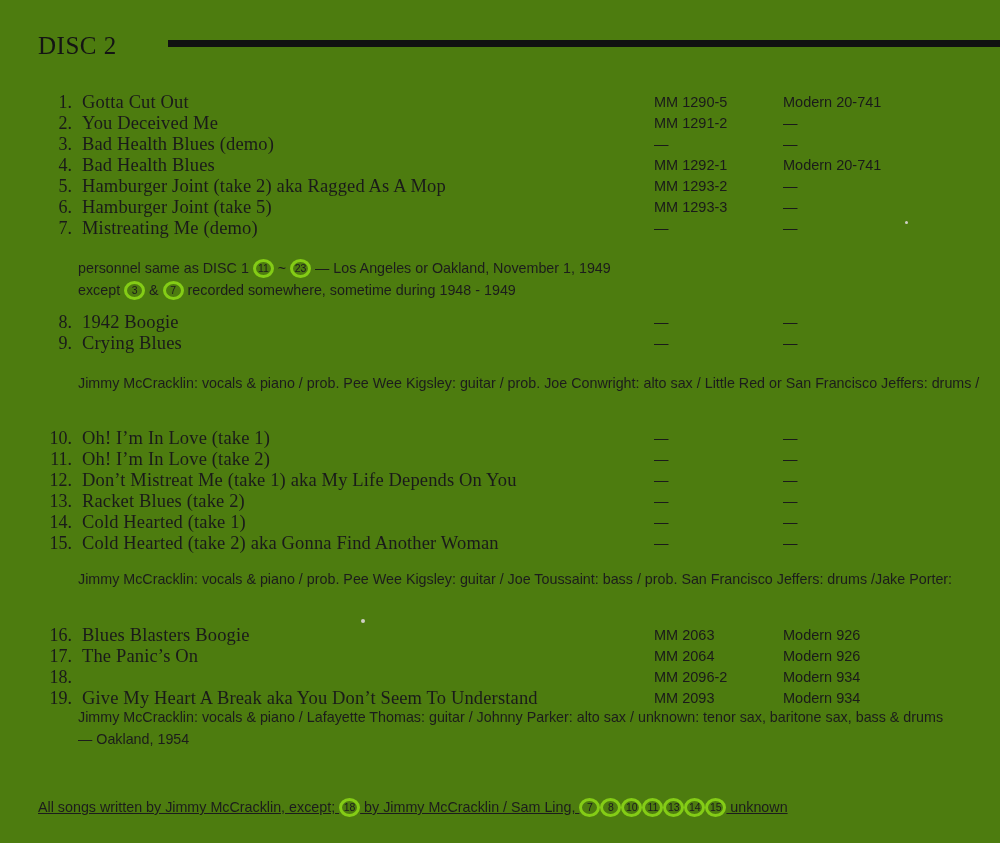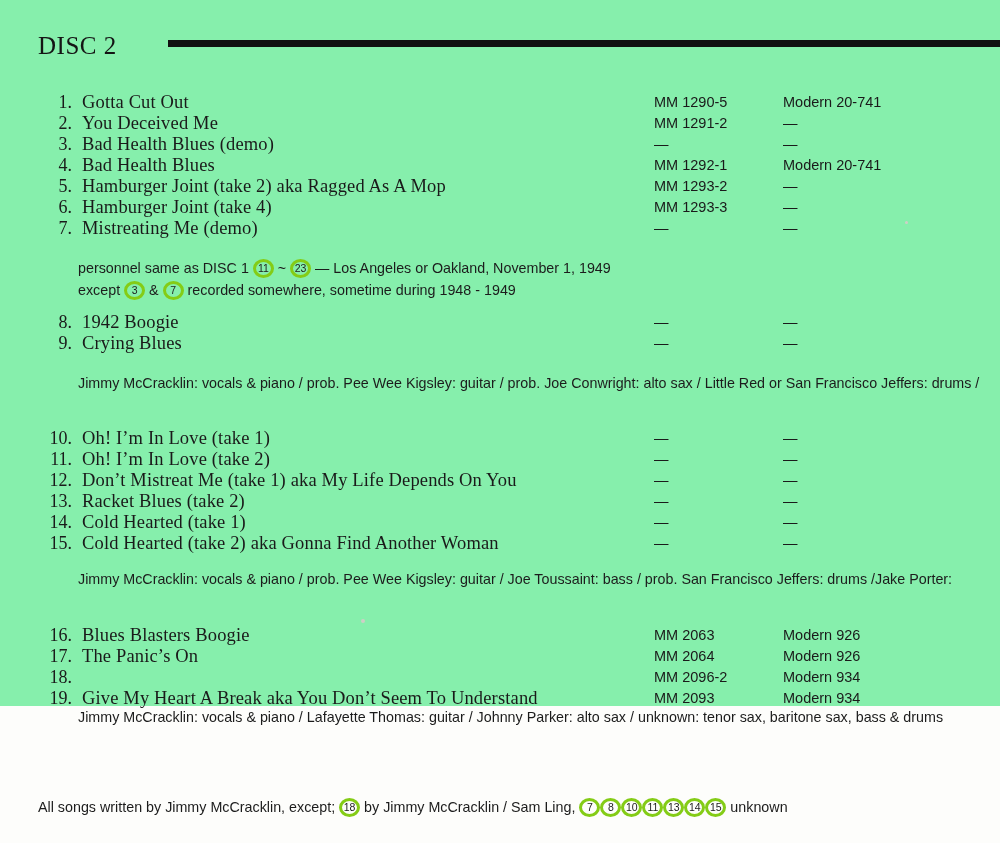--- a/index.html
+++ b/index.html
@@ -11,22 +11,22 @@
     height: 843px;
     background: #fdfdfb;
     font-family: "Liberation Serif", serif;
     color: #1a1a1a;
     position: relative;
     overflow: hidden;
   }
   .page {
     position: relative;
     width: 1000px;
-    height: 706px;
-    background: #86efac;
+    height: 843px;
+    background: #4d7c0f;
   }
 
   
   .disc-header {
     position: absolute;
     left: 38px;
     top: 32px;
     width: 930px;
     height: 36px;
   }
@@ -120,20 +120,21 @@
 
   .footer-note {
     position: absolute;
     left: 38px;
     top: 798px;
     width: 930px;
     font-family: "Liberation Sans", sans-serif;
     font-size: 14.3px;
     color: #1c1c1c;
     white-space: nowrap;
+    text-decoration: underline;
   }
 
   .speck {
     position: absolute;
     background: #cfcfc6;
     border-radius: 50%;
   }
 </style>
 </head>
 <body>
@@ -171,21 +172,21 @@
         <span class="t-release">Modern 20-741</span>
       </div>
       <div class="track">
         <span class="t-num">5.</span>
         <span class="t-title">Hamburger Joint (take 2) aka Ragged As A Mop</span>
         <span class="t-matrix">MM 1293-2</span>
         <span class="t-release dash">—</span>
       </div>
       <div class="track">
         <span class="t-num">6.</span>
-        <span class="t-title">Hamburger Joint (take 4)</span>
+        <span class="t-title">Hamburger Joint (take 5)</span>
         <span class="t-matrix">MM 1293-3</span>
         <span class="t-release dash">—</span>
       </div>
       <div class="track">
         <span class="t-num">7.</span>
         <span class="t-title">Mistreating Me (demo)</span>
         <span class="t-matrix dash">—</span>
         <span class="t-release dash">—</span>
       </div>
     </div>
@@ -282,20 +283,21 @@
       <div class="track">
         <span class="t-num">19.</span>
         <span class="t-title">Give My Heart A Break aka You Don’t Seem To Understand</span>
         <span class="t-matrix">MM 2093</span>
         <span class="t-release">Modern 934</span>
       </div>
     </div>
 
   <div class="note" style="top:706px;">
     <div class="line">Jimmy McCracklin: vocals &amp; piano / Lafayette Thomas: guitar / Johnny Parker: alto sax / unknown: tenor sax, baritone sax, bass &amp; drums</div>
+    <div class="line">— Oakland, 1954</div>
   </div>
 
   <div class="footer-note">
     <span>All songs written by Jimmy McCracklin, except; </span><span class="circ">18</span><span> by Jimmy McCracklin / Sam Ling, </span><span id="footer-circles"><span class="circ">7</span><span class="circ">8</span><span class="circ">10</span><span class="circ">11</span><span class="circ">13</span><span class="circ">14</span><span class="circ">15</span></span><span> unknown</span>
   </div>
 
   <div class="speck" style="left:361px; top:619px; width:4px; height:4px;"></div>
   <div class="speck" style="left:905px; top:221px; width:3px; height:3px;"></div>
 </div>
 

